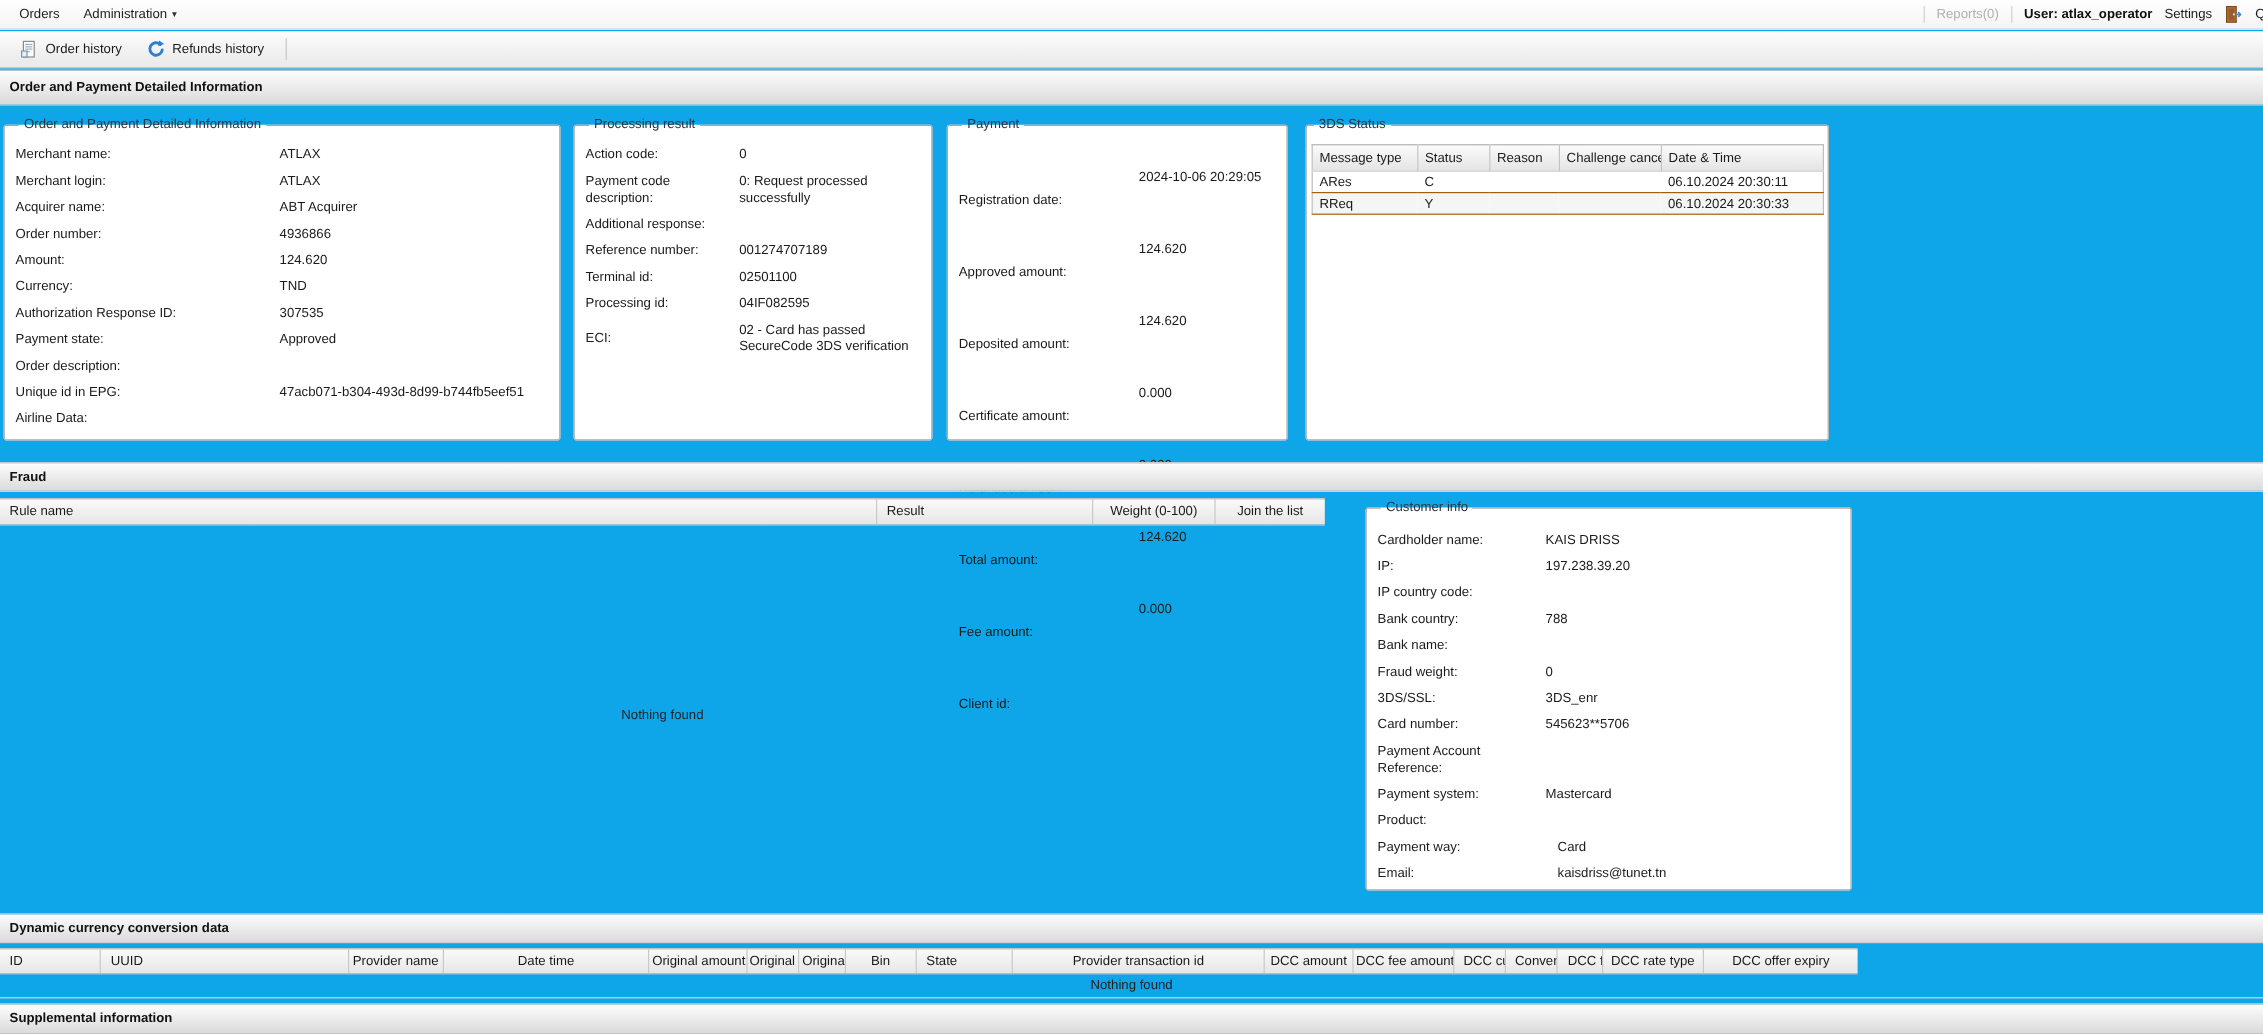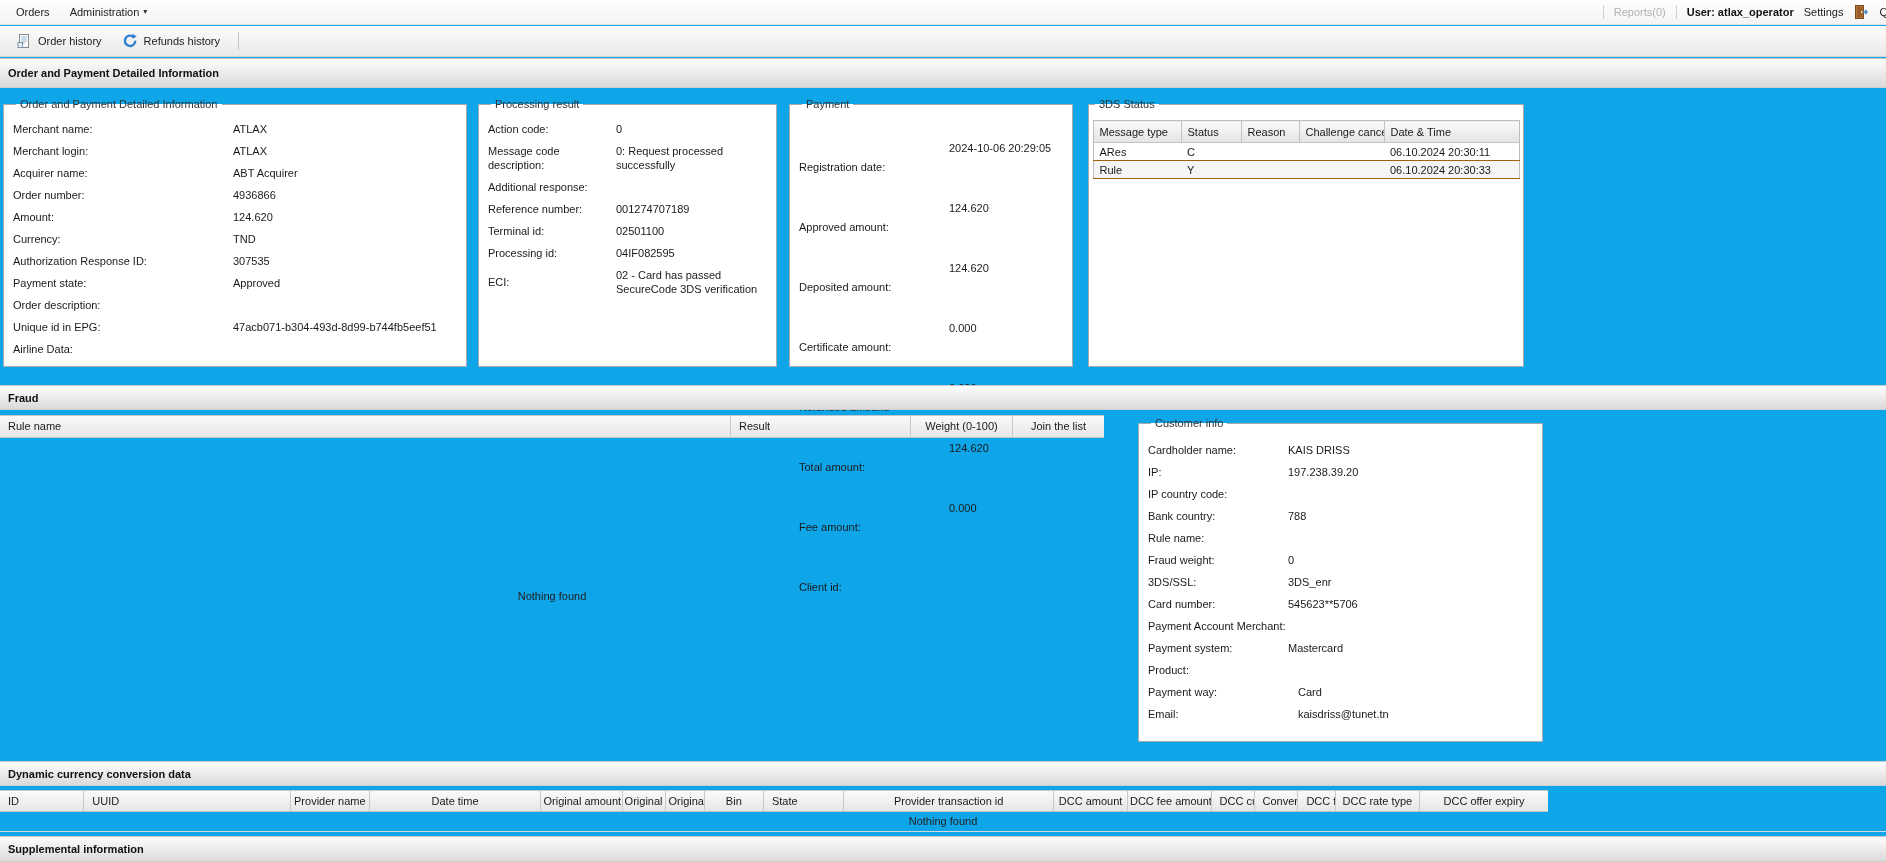--- a/index.html
+++ b/index.html
@@ -217,21 +217,21 @@
   <fieldset id="fs-processing">
     <legend>Processing result</legend>
     <div>
 
         <div class="row">
           <span class="label">Action code:</span>
           <span class="value">0</span>
         </div>
 
         <div class="row">
-          <span class="label">Message code description:</span>
+          <span class="label">Payment code description:</span>
           <span class="value">0: Request processed successfully</span>
         </div>
 
         <div class="row">
           <span class="label">Additional response:</span>
           <span class="value"></span>
         </div>
 
         <div class="row">
           <span class="label">Reference number:</span>
@@ -317,21 +317,21 @@
 
           <tr>
             <td>ARes</td>
             <td>C</td>
             <td></td>
             <td></td>
             <td>06.10.2024 20:30:11</td>
           </tr>
 
           <tr>
-            <td>Rule</td>
+            <td>RReq</td>
             <td>Y</td>
             <td></td>
             <td></td>
             <td>06.10.2024 20:30:33</td>
           </tr>
         </tbody>
     </table>
   </fieldset>
 
   <div class="section-bar" id="bar-fraud">
@@ -365,41 +365,41 @@
           <span class="label">IP country code:</span>
           <span class="value"></span>
         </div>
 
         <div class="row">
           <span class="label">Bank country:</span>
           <span class="value">788</span>
         </div>
 
         <div class="row">
-          <span class="label">Rule name:</span>
+          <span class="label">Bank name:</span>
           <span class="value"></span>
         </div>
 
         <div class="row">
           <span class="label">Fraud weight:</span>
           <span class="value">0</span>
         </div>
 
         <div class="row">
           <span class="label">3DS/SSL:</span>
           <span class="value">3DS_enr</span>
         </div>
 
         <div class="row">
           <span class="label">Card number:</span>
           <span class="value">545623**5706</span>
         </div>
 
         <div class="row">
-          <span class="label">Payment Account Merchant:</span>
+          <span class="label">Payment Account Reference:</span>
           <span class="value"></span>
         </div>
 
         <div class="row">
           <span class="label">Payment system:</span>
           <span class="value">Mastercard</span>
         </div>
 
         <div class="row">
           <span class="label">Product:</span>

